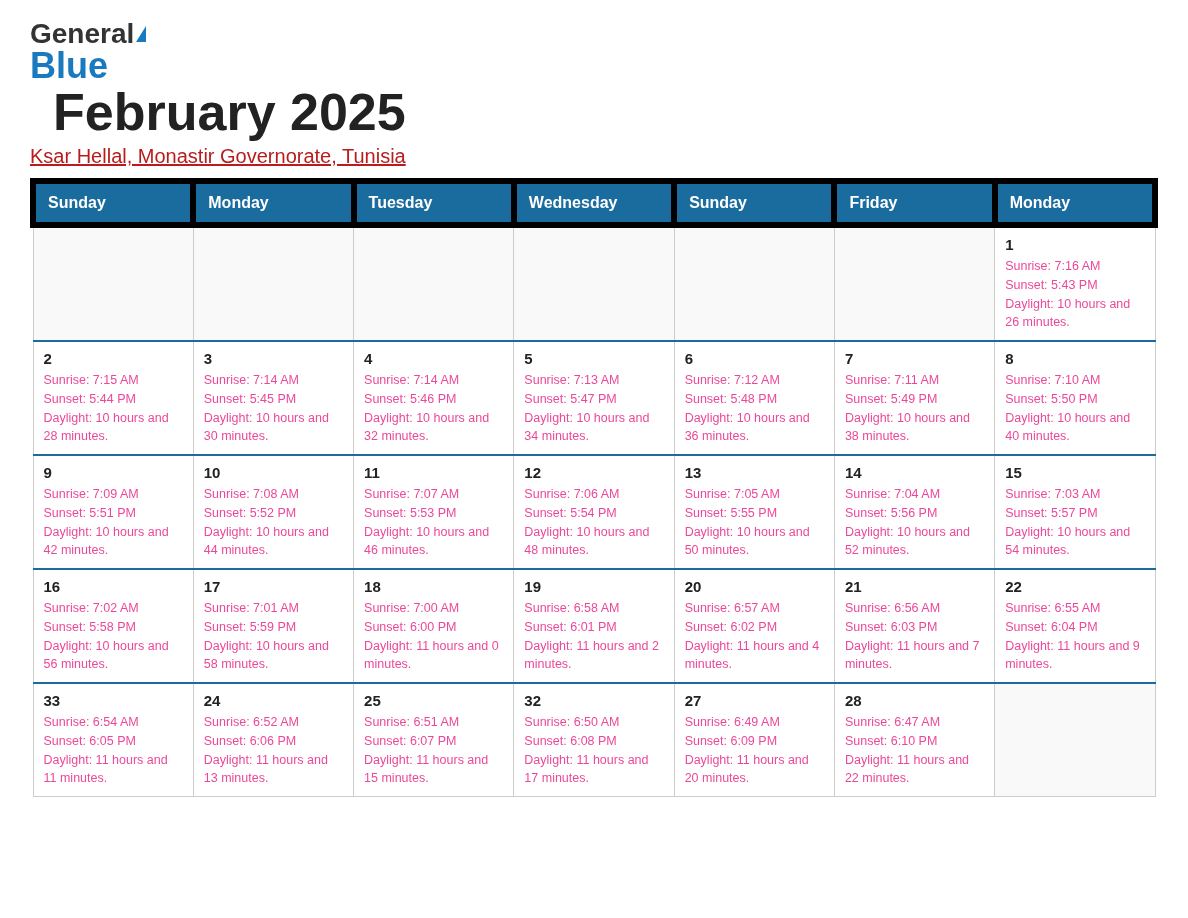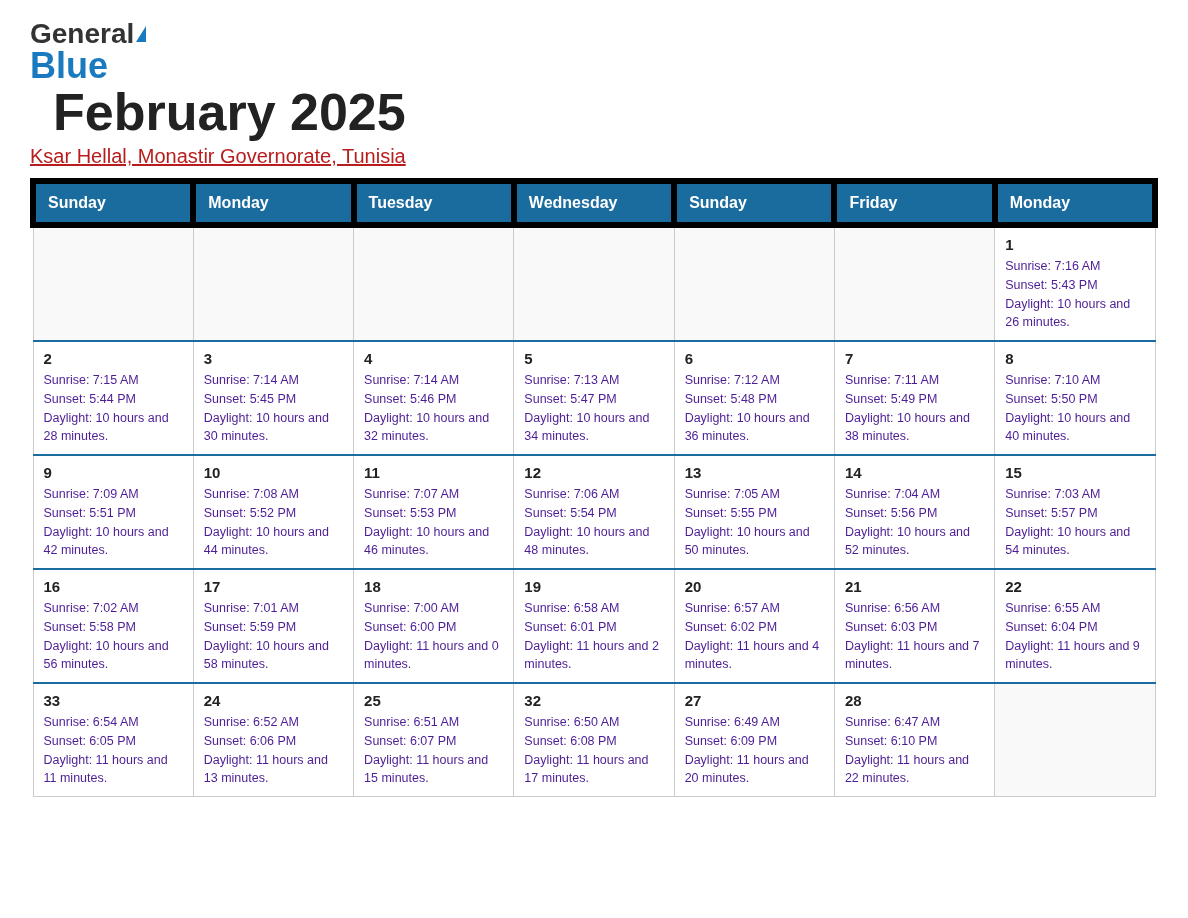--- a/index.html
+++ b/index.html
@@ -84,21 +84,21 @@
     }
     .day-number {
       font-size: 15px;
       font-weight: bold;
       color: #222;
       margin-bottom: 4px;
     }
     .day-info {
       font-size: 12.5px;
       line-height: 1.5;
-      color: #4c1d95;
+      color: #ec4899;
     }
     .empty-cell {
       background: #f9f9f9;
     }
     tr.week-row td {
       height: 110px;
     }
   </style>
 </head>
 <body>

